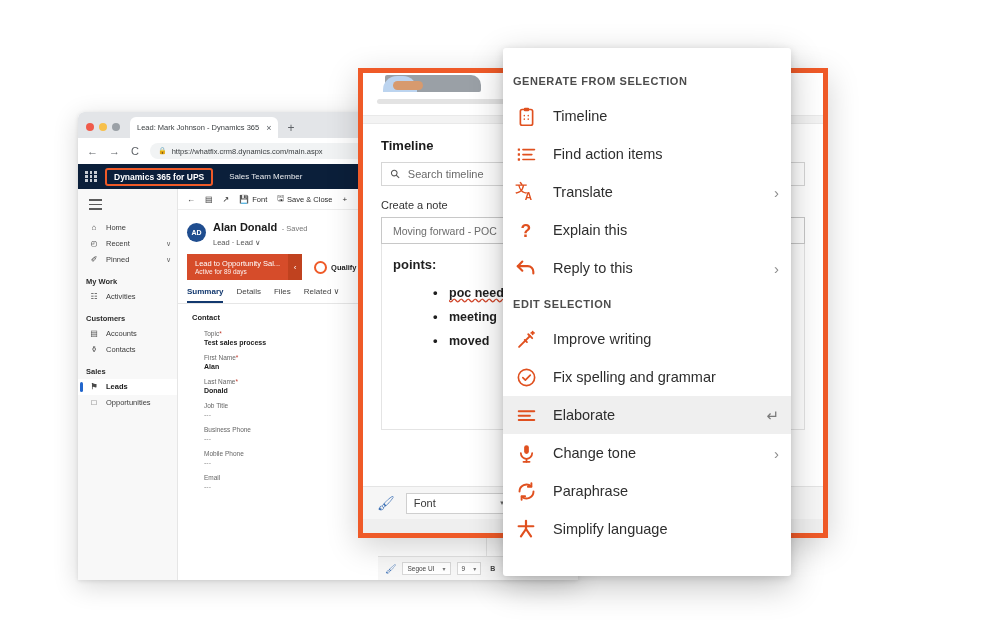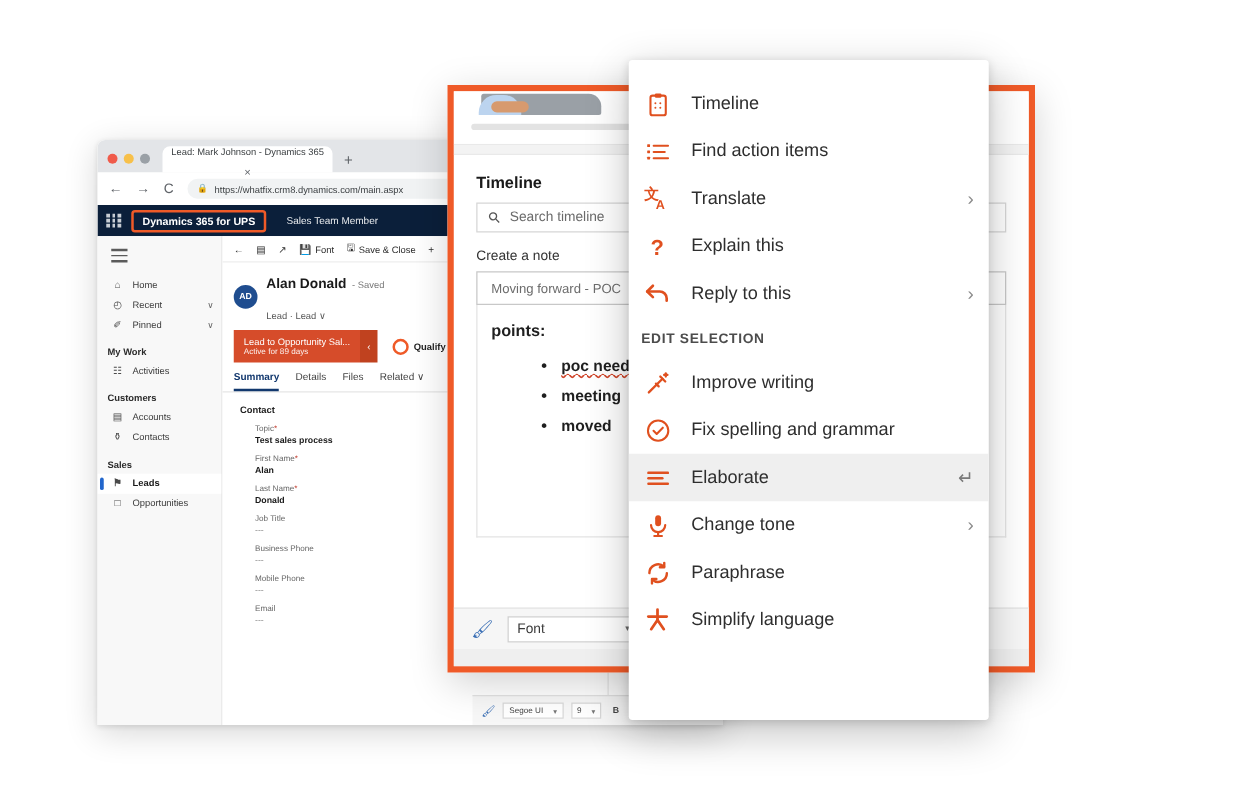--- a/index.html
+++ b/index.html
@@ -24,21 +24,21 @@
     height: 26px; background: #e3e5e8;
     display: flex; align-items: flex-end; padding-left: 8px;
     border-radius: 6px 6px 0 0;
   }
   .tl-dots { display: flex; gap: 5px; align-items: center; padding-bottom: 7px; margin-right: 10px; }
   .tl-dot { width: 8px; height: 8px; border-radius: 50%; }
   .d-red { background: #f05b4b; } .d-yel { background: #f7c04a; } .d-grn { background: #9aa0a6; }
   .br-tab {
     height: 21px; background: #ffffff; border-radius: 6px 6px 0 0;
     display: flex; align-items: center; padding: 0 7px; gap: 7px;
-    font-size: 7.5px; color: #3c4043; white-space: nowrap; flex-direction: column;
+    font-size: 7.5px; color: #3c4043; white-space: nowrap;
   }
   .tab-x { font-size: 9px; color: #5f6368; }
   .br-newtab { font-size: 12px; color: #5f6368; padding: 0 9px 3px 9px; align-self: flex-end; }
 
   .br-urlbar { height: 26px; background: #ffffff; display: flex; align-items: center; gap: 11px; padding: 0 9px; }
   .nav-ic { font-size: 11px; color: #5f6368; }
   .url-pill {
     flex: 1; height: 16px; background: #f1f3f4; border-radius: 8px;
     display: flex; align-items: center; gap: 5px; padding: 0 8px;
     font-size: 7.5px; color: #3c4043; overflow: hidden; white-space: nowrap;
@@ -87,21 +87,21 @@
   .cmd .ci { font-size: 8px; }
 
   .rec-hdr { display: flex; align-items: center; gap: 7px; padding: 7px 9px 5px 9px; }
   .avatar {
     width: 19px; height: 19px; border-radius: 50%; background: #1f4d8f;
     color: #fff; font-size: 7px; font-weight: bold;
     display: flex; align-items: center; justify-content: center; flex-shrink: 0;
   }
   .rec-name { font-size: 11px; font-weight: bold; color: #1a1a1a; }
   .rec-saved { font-size: 7.5px; color: #777; font-weight: normal; }
-  .rec-sub { font-size: 7.5px; color: #555; margin-top: 13px; }
+  .rec-sub { font-size: 7.5px; color: #555; margin-top: 3px; }
 
   .bpf { display: flex; align-items: stretch; height: 26px; margin: 2px 0 0 9px; }
   .bpf-stage {
     background: #d64c2a; color: #fff; padding: 3px 8px;
     display: flex; flex-direction: column; justify-content: center;
     min-width: 98px;
   }
   .bpf-stage .t1 { font-size: 7.5px; font-weight: normal; }
   .bpf-stage .t2 { font-size: 6.5px; opacity: .92; }
   .bpf-arrow {
@@ -483,20 +483,21 @@
       <div class="mf-sel">
         <span>Font</span>
         <span class="cv">▾</span>
       </div>
     </div>
     <div class="mid-foot"></div>
   </div>
 
   <div class="ctx">
 
+    <div class="ctx-hdr">Generate from selection</div>
 
     <div class="ctx-item">
       <span class="ctx-ic">
         <svg width="21" height="21" viewBox="0 0 24 24" fill="none" stroke="currentColor" stroke-width="1.9" stroke-linecap="round" stroke-linejoin="round">
           <rect x="5" y="4" width="14" height="18" rx="2"></rect>
             <rect x="9" y="2" width="6" height="4" rx="1.2" fill="currentColor" stroke="none"></rect>
           <circle cx="9.5" cy="11" r="0.9" fill="currentColor" stroke="none"></circle>
             <circle cx="9.5" cy="15" r="0.9" fill="currentColor" stroke="none"></circle>
           <circle cx="14" cy="11" r="0.9" fill="currentColor" stroke="none"></circle>
             <circle cx="14" cy="15" r="0.9" fill="currentColor" stroke="none"></circle>

